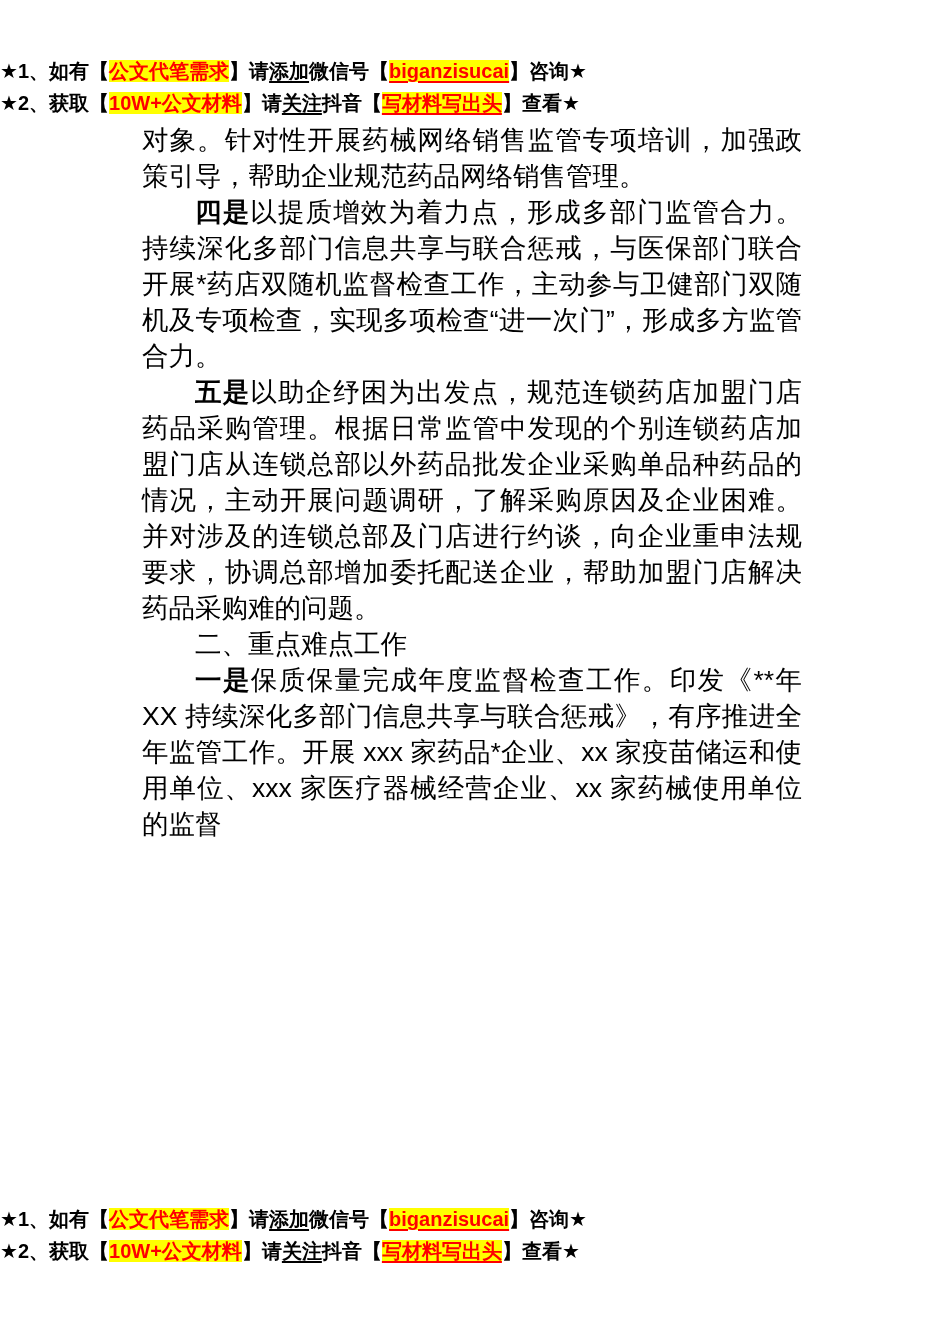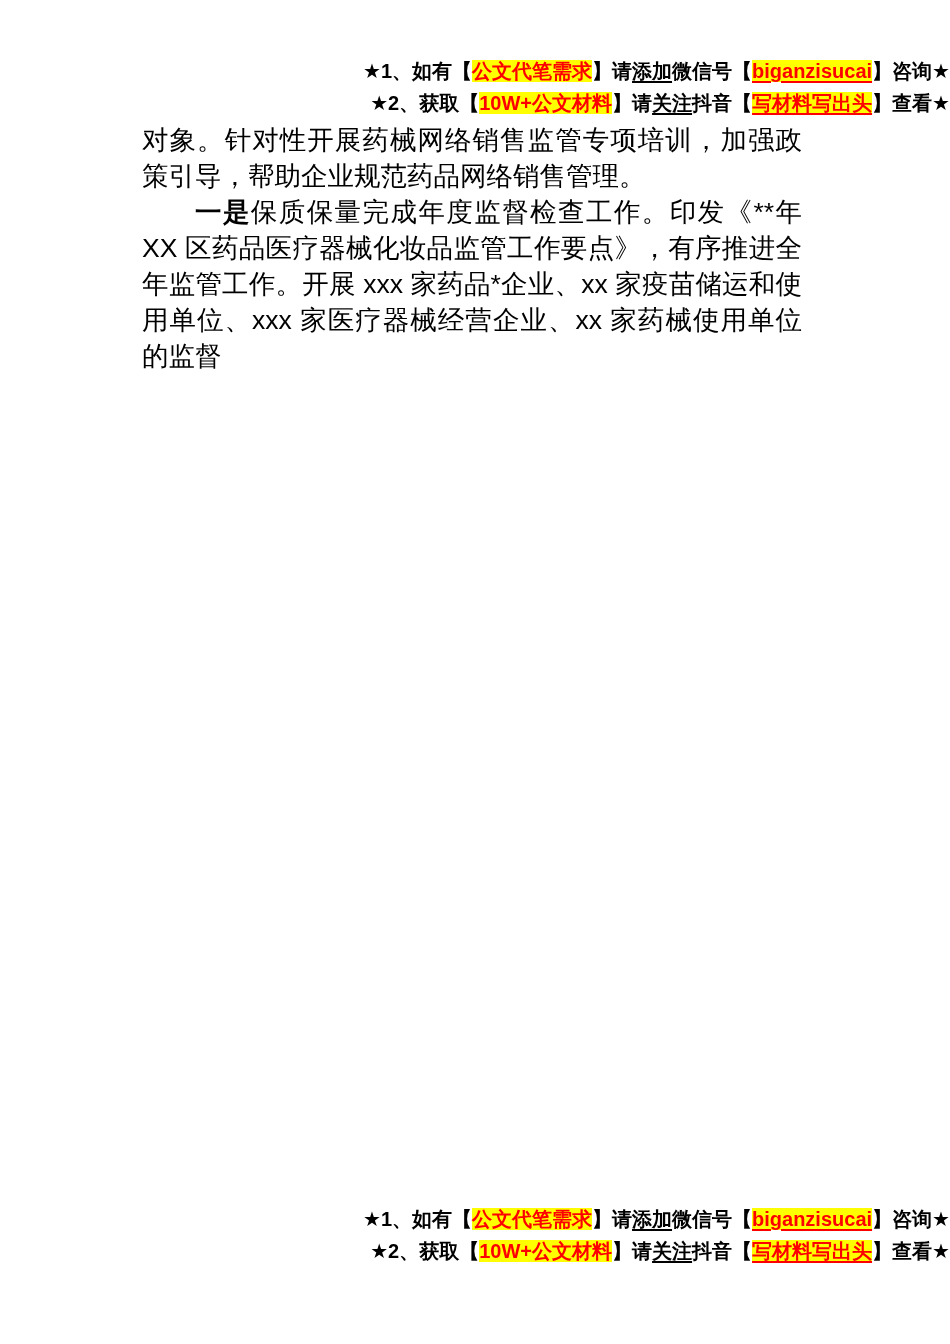--- a/index.html
+++ b/index.html
@@ -12,21 +12,21 @@
     background: #ffffff;
     overflow: hidden;
     color: #000000;
   }
 
   
   .ad {
     position: absolute;
     left: 0;
     width: 100%;
-    text-align: right;
+    text-align: left;
     font-weight: bold;
     font-size: 20px;
     line-height: 31.5px;
     color: #000000;
     white-space: nowrap;
   }
   .ad-header { top: 56px; }
   .ad-footer { top: 1204px; }
 
   .seg { display: inline; }
@@ -58,21 +58,24 @@
 
 <div class="page">
 
   <div class="ad ad-header">
     <div class="ad-line"><span class="seg">★1、如有【</span><span class="seg seg-hl">公文代笔需求</span><span class="seg">】请</span><span class="seg seg-u">添加</span><span class="seg">微信号【</span><span class="seg seg-hl seg-u seg-u-red">biganzisucai</span><span class="seg">】咨询★</span></div>
     <div class="ad-line"><span class="seg">★2、获取【</span><span class="seg seg-hl">10W+公文材料</span><span class="seg">】请</span><span class="seg seg-u">关注</span><span class="seg">抖音【</span><span class="seg seg-hl seg-u seg-u-red">写材料写出头</span><span class="seg">】查看★</span></div>
   </div>
 
   <div class="doc-body">
       <p class=""><span>对象。针对性开展药械网络销售监管专项培训，加强政策引导，帮助企业规范药品网络销售管理。</span></p>
-      <p class="indent"><b class="lead">一是</b><span>保质保量完成年度监督检查工作。印发《**年 XX 区药品医疗器械化妆品监管工作要点》，有序推进全年监管工作。开展 xxx 家药品*企业、xx 家疫苗储运和使用单位、xxx 家医疗器械经营企业、xx 家药械使用单位的监督</span></p>
+      <p class="indent"><b class="lead">四是</b><span>以提质增效为着力点，形成多部门监管合力。持续深化多部门信息共享与联合惩戒，与医保部门联合开展*药店双随机监督检查工作，主动参与卫健部门双随机及专项检查，实现多项检查“进一次门”，形成多方监管合力。</span></p>
+      <p class="indent"><b class="lead">五是</b><span>以助企纾困为出发点，规范连锁药店加盟门店药品采购管理。根据日常监管中发现的个别连锁药店加盟门店从连锁总部以外药品批发企业采购单品种药品的情况，主动开展问题调研，了解采购原因及企业困难。并对涉及的连锁总部及门店进行约谈，向企业重申法规要求，协调总部增加委托配送企业，帮助加盟门店解决药品采购难的问题。</span></p>
+      <p class="indent"><span>二、重点难点工作</span></p>
+      <p class="indent"><b class="lead">一是</b><span>保质保量完成年度监督检查工作。印发《**年 XX 持续深化多部门信息共享与联合惩戒》，有序推进全年监管工作。开展 xxx 家药品*企业、xx 家疫苗储运和使用单位、xxx 家医疗器械经营企业、xx 家药械使用单位的监督</span></p>
     </div>
 
   <div class="ad ad-footer">
     <div class="ad-line"><span class="seg">★1、如有【</span><span class="seg seg-hl">公文代笔需求</span><span class="seg">】请</span><span class="seg seg-u">添加</span><span class="seg">微信号【</span><span class="seg seg-hl seg-u seg-u-red">biganzisucai</span><span class="seg">】咨询★</span></div>
     <div class="ad-line"><span class="seg">★2、获取【</span><span class="seg seg-hl">10W+公文材料</span><span class="seg">】请</span><span class="seg seg-u">关注</span><span class="seg">抖音【</span><span class="seg seg-hl seg-u seg-u-red">写材料写出头</span><span class="seg">】查看★</span></div>
   </div>
 
 </div>
 
 </body></html>

